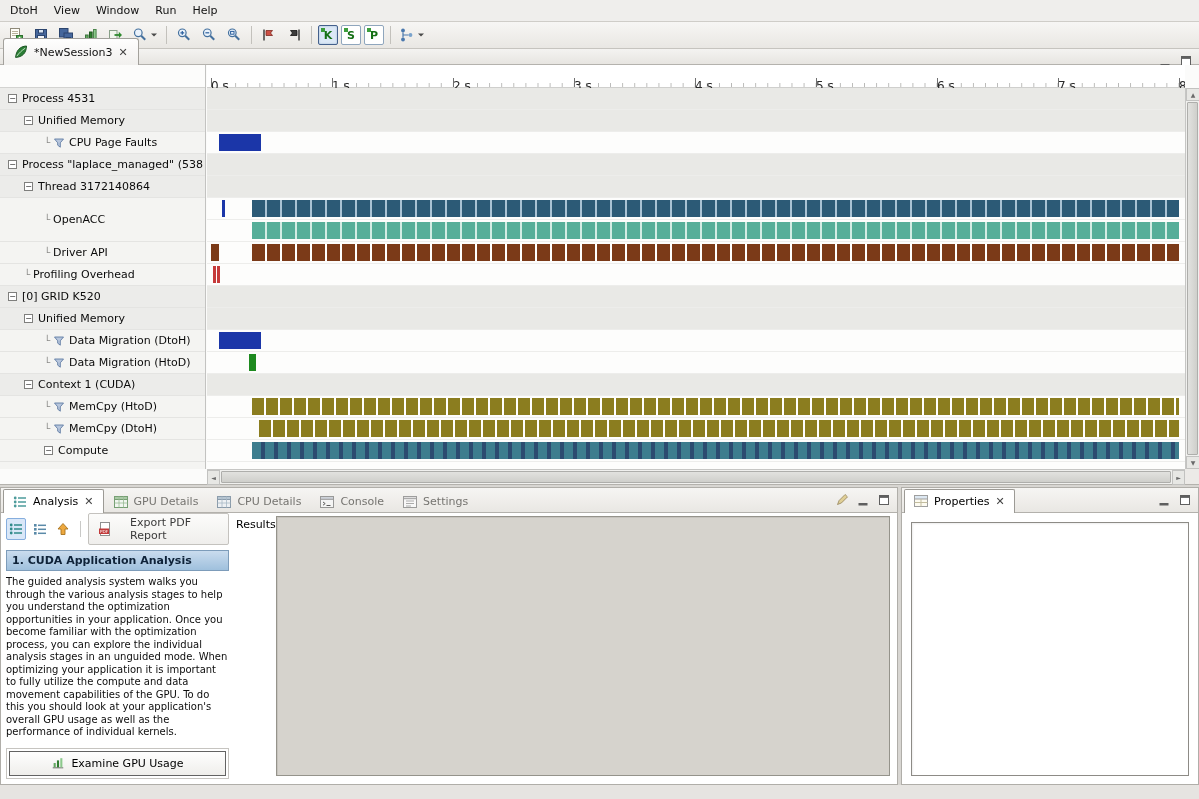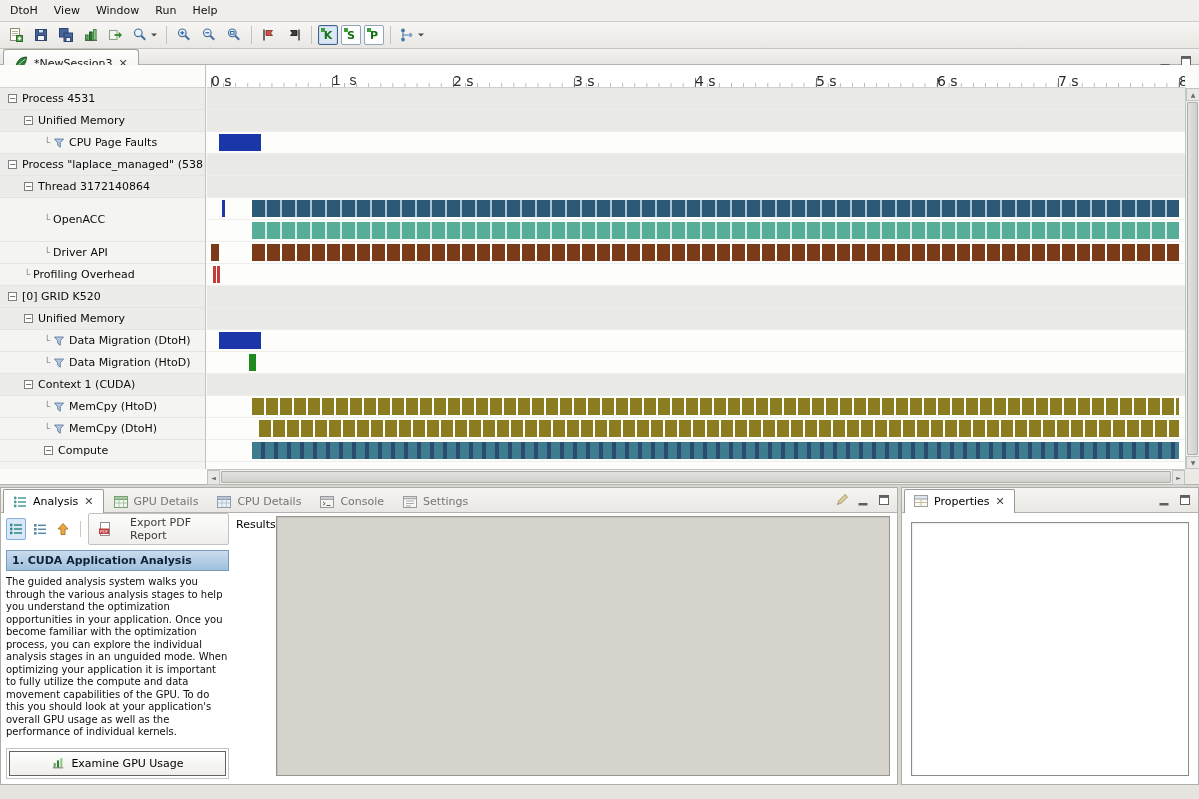--- a/index.html
+++ b/index.html
@@ -16,39 +16,39 @@
   #toolbar{height:27px;background:linear-gradient(#f7f6f4,#e9e7e3);border-bottom:1px solid #c6c4bf;display:flex;align-items:center;padding:0 4px;gap:1px}
   .tbtn{min-width:24px;height:24px;display:flex;align-items:center;justify-content:center;border:1px solid transparent;border-radius:2px;padding:0 2px}
   .tbtn.drop{min-width:32px}
   .tbtn.letter{min-width:20px;width:20px;height:20px;border:1px solid #8fa6bd;background:#fff;color:#157015;font-weight:bold;font-size:11px;position:relative;margin:0 1px}
   .tbtn.letter::before{content:"";position:absolute;left:2px;top:2px;width:4px;height:4px;background:#3c9e3c}
   .tbtn.letter.active{border-color:#44608c;background:#dce8f6;box-shadow:inset 0 0 2px #9ab4cf}
   .tsep{width:1px;height:18px;background:#c3c1bc;margin:0 4px}
   .caret{margin-left:2px}
 
   
-  #sessionbar{height:16px;background:linear-gradient(#f4f3f1,#e7e5e1);border-bottom:1px solid #b4b2ad;display:flex;align-items:flex-start;padding-left:3px;position:relative}
+  #sessionbar{height:16px;background:linear-gradient(#f4f3f1,#e7e5e1);border-bottom:1px solid #b4b2ad;display:flex;align-items:flex-end;padding-left:3px;position:relative}
   .session-tab{height:27px;margin-bottom:-1px;background:linear-gradient(#fefefe,#f1f0ee);border:1px solid #a3a19c;border-bottom:none;border-radius:3px 3px 0 0;display:flex;align-items:center;gap:5px;padding:0 9px}
   .x{color:#444;font-size:11px;line-height:1;padding:0 1px}
   .pane-controls{position:absolute;right:6px;top:5px;display:flex;gap:7px;align-items:center}
 
   
   #timeline{height:420px;position:relative;background:#fbfbfa;border-bottom:1px solid #b4b2ad}
   #tree-pane{position:absolute;left:0;top:0;width:206px;bottom:15px;background:#f4f4f2;border-right:1px solid #c3c3c1;overflow:hidden}
   #tree-head{height:23px;background:#fcfcfb;border-bottom:1px solid #d3d3d1}
   .tree-row{display:flex;align-items:center;border-bottom:1px solid #e4e4e2;white-space:nowrap;overflow:hidden;color:#0a0a0a}
   .tree-row.group{background:#ececea}
   .minus-box{width:9px;height:9px;border:1px solid #7f7f7d;background:#fff;display:inline-flex;align-items:center;justify-content:center;font-size:8px;line-height:1;color:#333;margin-right:5px;flex:none}
   .conn{color:#8a8a88;margin-right:3px;font-size:10px;flex:none}
   .row-label{overflow:hidden;text-overflow:clip}
   .tree-row .icn{margin-right:4px;flex:none}
 
   #lane-pane{position:absolute;left:207px;top:0;right:14px;bottom:15px;background:#fdfdfc;overflow:hidden}
   #ruler{height:23px;position:relative;border-bottom:1px solid #cfcfcd;background:#fff}
-  .tick-label{position:absolute;top:8px;font-size:14px;color:#2a2a2a;white-space:nowrap}
+  .tick-label{position:absolute;top:14px;font-size:12px;color:#2a2a2a;white-space:nowrap}
   #ruler-ticks{position:absolute;left:4px;right:0;bottom:0;height:9px;
     background-image:linear-gradient(90deg,#707070 0 1px,transparent 1px),linear-gradient(90deg,#b8b8b6 0 1px,transparent 1px);
     background-size:121px 9px,12.1px 4px;background-repeat:repeat-x;background-position:0 100%,0 100%}
   .lane{position:relative;height:22px;border-bottom:1px solid #ededeb;background:#fdfdfc}
   .lane.group{background:#e9e9e6}
   .bar{position:absolute;top:2px;height:17px}
 
   .sb{position:absolute;background:#f0f0ee;display:flex}
   #v-scroll{right:0;top:23px;bottom:15px;width:14px;border-left:1px solid #c6c6c4;flex-direction:column}
   #h-scroll{left:207px;right:14px;bottom:0;height:15px;border-top:1px solid #c6c6c4;flex-direction:row}
@@ -345,21 +345,21 @@
         <div class="tree-row" style="height: 22px; padding-left: 44px;">
           <span class="minus-box">−</span>
           <span class="row-label">Compute</span>
         </div>
       </div>
   </div>
   <div id="lane-pane">
     <div id="ruler">
         <div id="ruler-ticks"></div>
         <span class="tick-label" style="left: 4px;">0 s</span>
-        <span class="tick-label" style="left: 125px; font-family: Liberation Mono, monospace;">1 s</span>
+        <span class="tick-label" style="left: 125px;">1 s</span>
         <span class="tick-label" style="left: 246px;">2 s</span>
         <span class="tick-label" style="left: 367px;">3 s</span>
         <span class="tick-label" style="left: 488px;">4 s</span>
         <span class="tick-label" style="left: 609px;">5 s</span>
         <span class="tick-label" style="left: 730px;">6 s</span>
         <span class="tick-label" style="left: 851px;">7 s</span>
         <span class="tick-label" style="left: 972px;">8 s</span>
       </div>
     <div id="lane-rows">
         <div class="lane group"></div>

